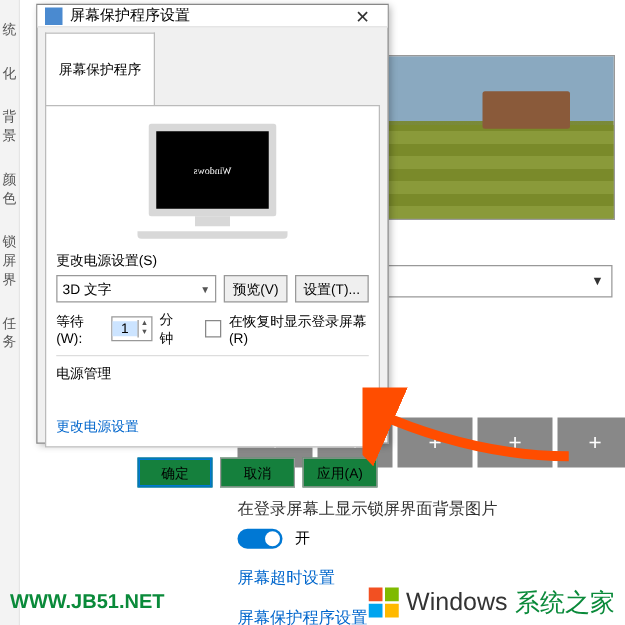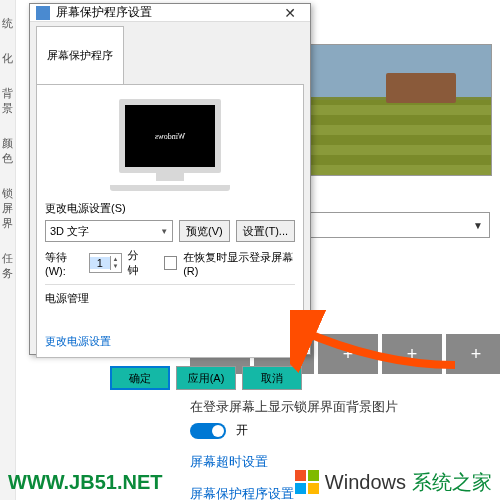--- a/index.html
+++ b/index.html
@@ -299,21 +299,21 @@
   .dlg-buttons {
     display: flex;
     justify-content: flex-end;
     gap: 6px;
     padding: 8px;
   }
   .dlg-btn {
     min-width: 58px;
     height: 22px;
     border: 1px solid #999;
-    background: #14b8a6;
+    background: #15803d;
     font-size: 11px;
     display: inline-flex;
     align-items: center;
     justify-content: center;
   }
   .dlg-btn.primary {
     border: 1px solid #0078d4;
     box-shadow: inset 0 0 0 1px #0078d4;
   }
 
@@ -336,21 +336,21 @@
     display: flex;
     align-items: center;
     justify-content: space-between;
     padding: 0 8px;
     box-sizing: border-box;
     background: transparent;
   }
   .wm-url {
     color: #0a8a3a;
     font-weight: bold;
-    font-size: 20px;
+    font-size: 16px;
     letter-spacing: 0;
   }
   .wm-brand {
     display:flex;
     align-items:center;
     gap:6px;
     color: #0a8a3a;
     font-size: 18px;
   }
   .wm-logo {
@@ -444,22 +444,22 @@
       <span>在恢复时显示登录屏幕(R)</span>
     </div>
 
     <div class="divider"></div>
 
     <div class="section-label">电源管理</div>
     <a class="dlg-link">更改电源设置</a>
   </div>
   <div class="dlg-buttons">
     <div class="dlg-btn primary">确定</div>
+    <div class="dlg-btn">取消</div>
     <div class="dlg-btn">应用(A)</div>
-    <div class="dlg-btn">取消</div>
   </div>
 </div>
 
 <svg class="arrow" viewBox="0 0 170 70">
   <defs>
     <marker id="ah" markerWidth="12" markerHeight="12" refX="2" refY="5" orient="auto">
       <path d="M0,0 L12,5 L0,10 Z" fill="#ff4d00"></path>
     </marker>
   </defs>
   <path d="M165,55 Q90,55 10,20" stroke="#ff4d00" stroke-width="8" fill="none" marker-end="url(#ah)"></path>

